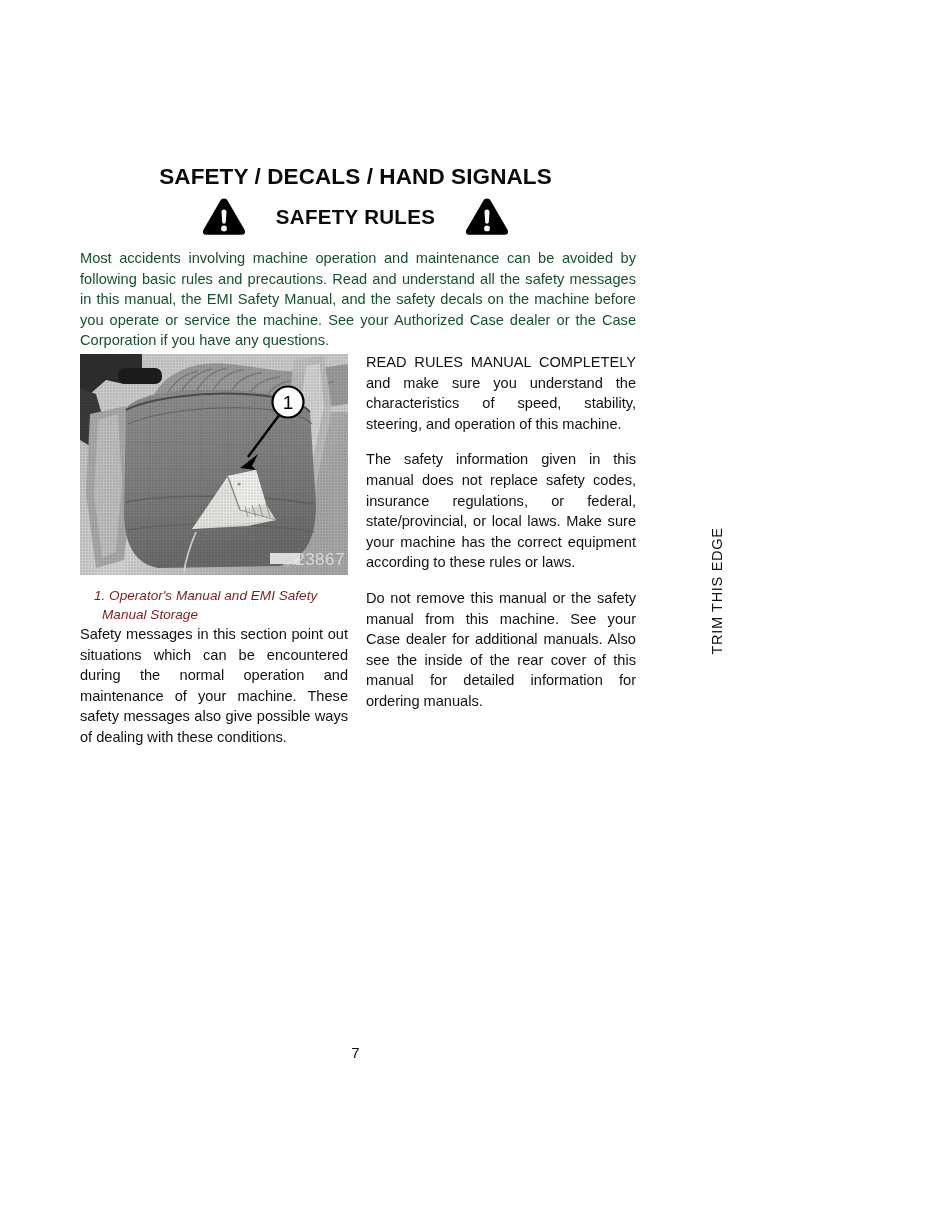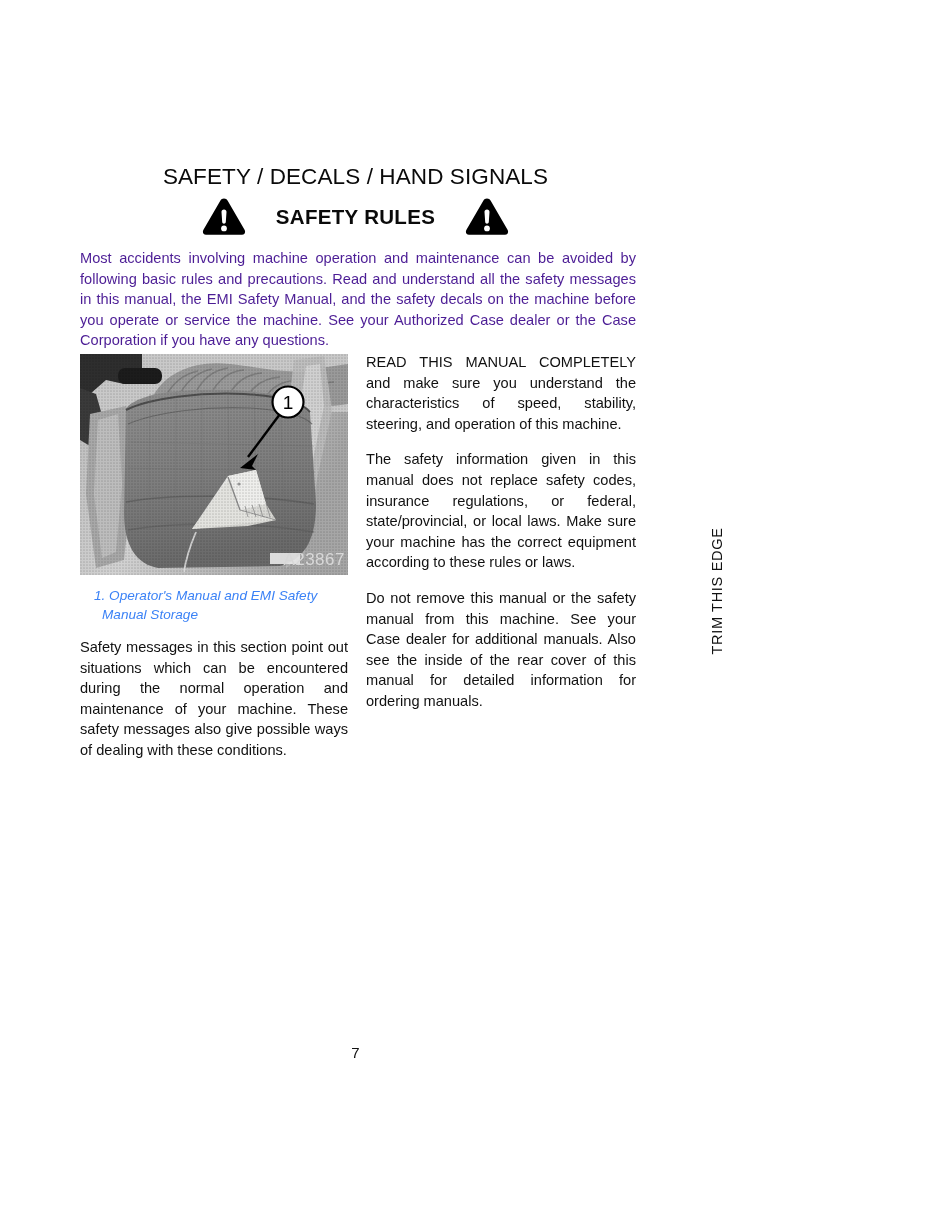--- a/index.html
+++ b/index.html
@@ -23,21 +23,21 @@
   }
 
   
   .section-title {
     position: absolute;
     left: 0;
     top: 164px;
     width: 711px;
     text-align: center;
     font-size: 22.5px;
-    font-weight: normal;
+    font-weight: bold;
     letter-spacing: 0.1px;
     color: #0a0a0a;
   }
 
   .rules-bar {
     position: absolute;
     left: 0;
     top: 197px;
     width: 711px;
     display: flex;
@@ -61,21 +61,21 @@
   
   .intro {
     position: absolute;
     left: 80px;
     top: 248px;
     width: 556px;
     font-size: 14.6px;
     line-height: 20.6px;
     text-align: justify;
     text-justify: inter-word;
-    color: #4c1d95;
+    color: #14532d;
   }
 
   .col-left {
     position: absolute;
     left: 80px;
     top: 354px;
     width: 268px;
   }
   .col-right {
     position: absolute;
@@ -91,22 +91,22 @@
     text-justify: inter-word;
     color: #111111;
     margin: 0 0 15px 0;
   }
   .para:last-child { margin-bottom: 0; }
 
   .caption {
     font-size: 13.6px;
     line-height: 18.5px;
     font-style: italic;
-    color: #3b82f6;
-    margin: 12px 0 13px 8px;
+    color: #7f1d1d;
+    margin: 12px 0 0 8px;
     text-indent: -8px;
     padding-left: 14px;
     width: 250px;
   }
 
   .left-body { }
 
   
   .photo {
     position: relative;
@@ -281,21 +281,21 @@
     </div>
 
     <div class="caption">1. Operator's Manual and EMI Safety Manual Storage</div>
 
     <div class="left-body">
       <p class="para">Safety messages in this section point out situations which can be encountered during the normal operation and maintenance of your machine. These safety messages also give possible ways of dealing with these conditions.</p>
     </div>
   </div>
 
   <div class="col-right">
-    <p class="para">READ THIS MANUAL COMPLETELY and make sure you understand the characteristics of speed, stability, steering, and operation of this machine.</p>
+    <p class="para">READ RULES MANUAL COMPLETELY and make sure you understand the characteristics of speed, stability, steering, and operation of this machine.</p>
     <p class="para">The safety information given in this manual does not replace safety codes, insurance regulations, or federal, state/provincial, or local laws. Make sure your machine has the correct equipment according to these rules or laws.</p>
     <p class="para">Do not remove this manual or the safety manual from this machine. See your Case dealer for additional manuals. Also see the inside of the rear cover of this manual for detailed information for ordering manuals.</p>
   </div>
 
   <div class="trim-edge">
     <span>TRIM THIS EDGE</span>
   </div>
 
   <div class="page-number">7</div>
 

